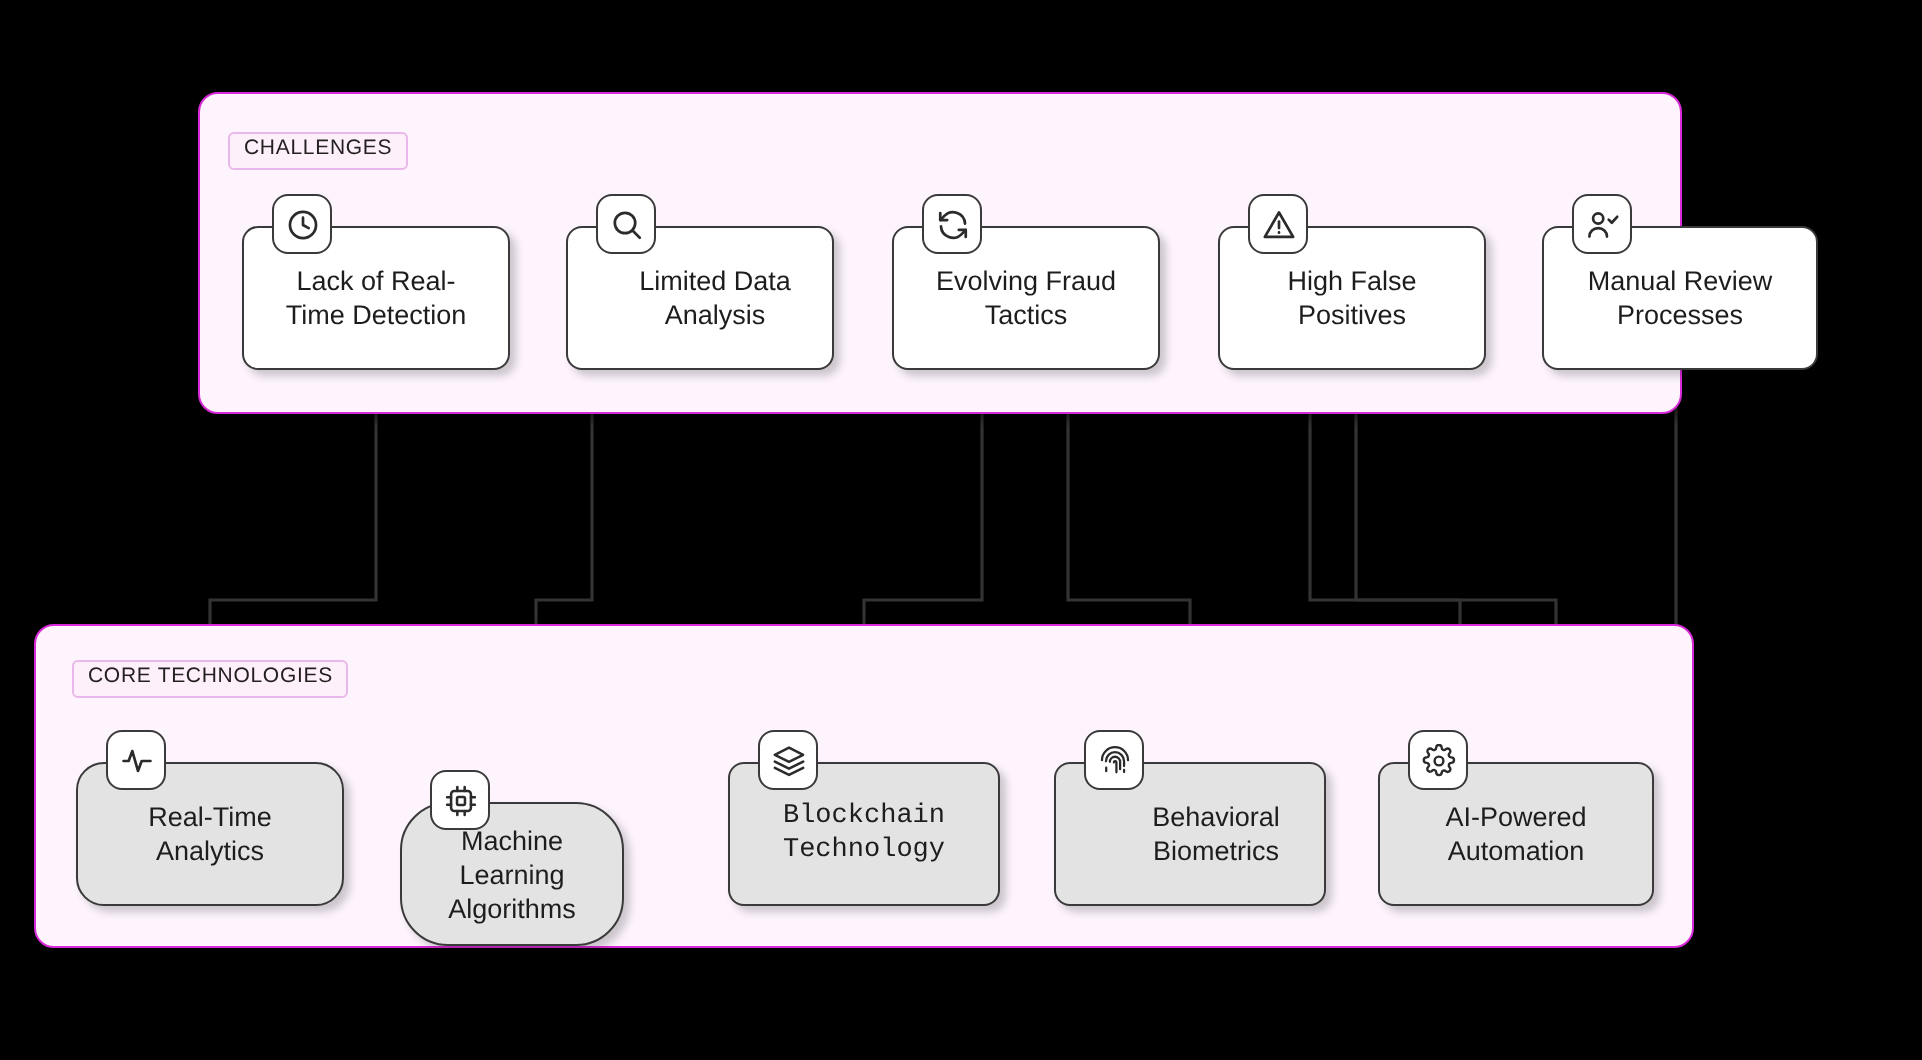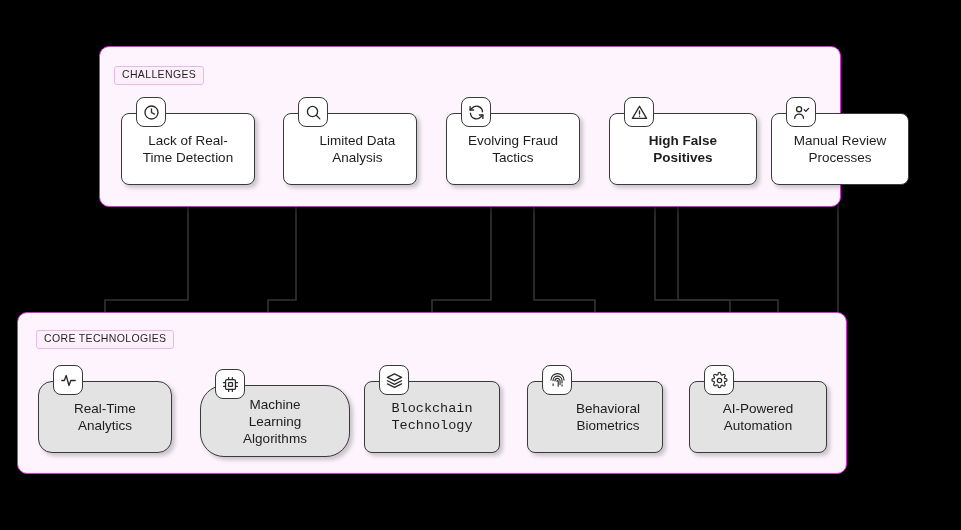--- a/index.html
+++ b/index.html
@@ -155,21 +155,21 @@
         <path d="M20.5 11a8.5 8.5 0 0 0-14.6-5.4L3 8.5"></path>
           <path d="M3 3.6v4.9h4.9"></path>
         <path d="M3.5 13a8.5 8.5 0 0 0 14.6 5.4L21 15.5"></path>
           <path d="M21 20.4v-4.9h-4.9"></path>
       </svg>
     </span>
     <span class="label">Evolving Fraud
 Tactics</span>
   </div>
 
-  <div class="node challenge" style="left:609px; top:113px; width:148px; height:72px;font-weight:bold;">
+  <div class="node challenge" style="left:609px; top:113px; width:134px; height:72px;">
     <span class="icon-badge">
       <svg width="17" height="17" viewBox="0 0 24 24" fill="none" stroke="#2b2b2b" stroke-width="1.9" stroke-linecap="round" stroke-linejoin="round">
         <path d="M12 3.2 L22 20.4 H2 Z"></path>
           <path d="M12 9.6v4.6"></path>
           <path d="M12 17.2v.2"></path>
       </svg>
     </span>
     <span class="label">High False
 Positives</span>
   </div>
@@ -193,21 +193,21 @@
   <div class="node tech" style="left:38px; top:381px; width:134px; height:72px;border-radius:14px;">
     <span class="icon-badge">
       <svg width="17" height="17" viewBox="0 0 24 24" fill="none" stroke="#2b2b2b" stroke-width="1.9" stroke-linecap="round" stroke-linejoin="round">
         <path d="M2.5 12h3.6l2.6-7 4 14 2.6-7h6.2"></path>
       </svg>
     </span>
     <span class="label">Real-Time
 Analytics</span>
   </div>
 
-  <div class="node tech" style="left:200px; top:385px; width:150px; height:72px;border-radius:24px;">
+  <div class="node tech" style="left:200px; top:401px; width:112px; height:72px;border-radius:24px;">
     <span class="icon-badge">
       <svg width="17" height="17" viewBox="0 0 24 24" fill="none" stroke="#2b2b2b" stroke-width="1.8" stroke-linecap="round" stroke-linejoin="round">
         <rect x="5" y="5" width="14" height="14" rx="2.2"></rect>
         <rect x="9.2" y="9.2" width="5.6" height="5.6" rx="1"></rect>
         <path d="M9.4 2.2v2.8M14.6 2.2v2.8M9.4 19v2.8M14.6 19v2.8"></path>
         <path d="M2.2 9.4h2.8M2.2 14.6h2.8M19 9.4h2.8M19 14.6h2.8"></path>
       </svg>
     </span>
     <span class="label">Machine
 Learning

